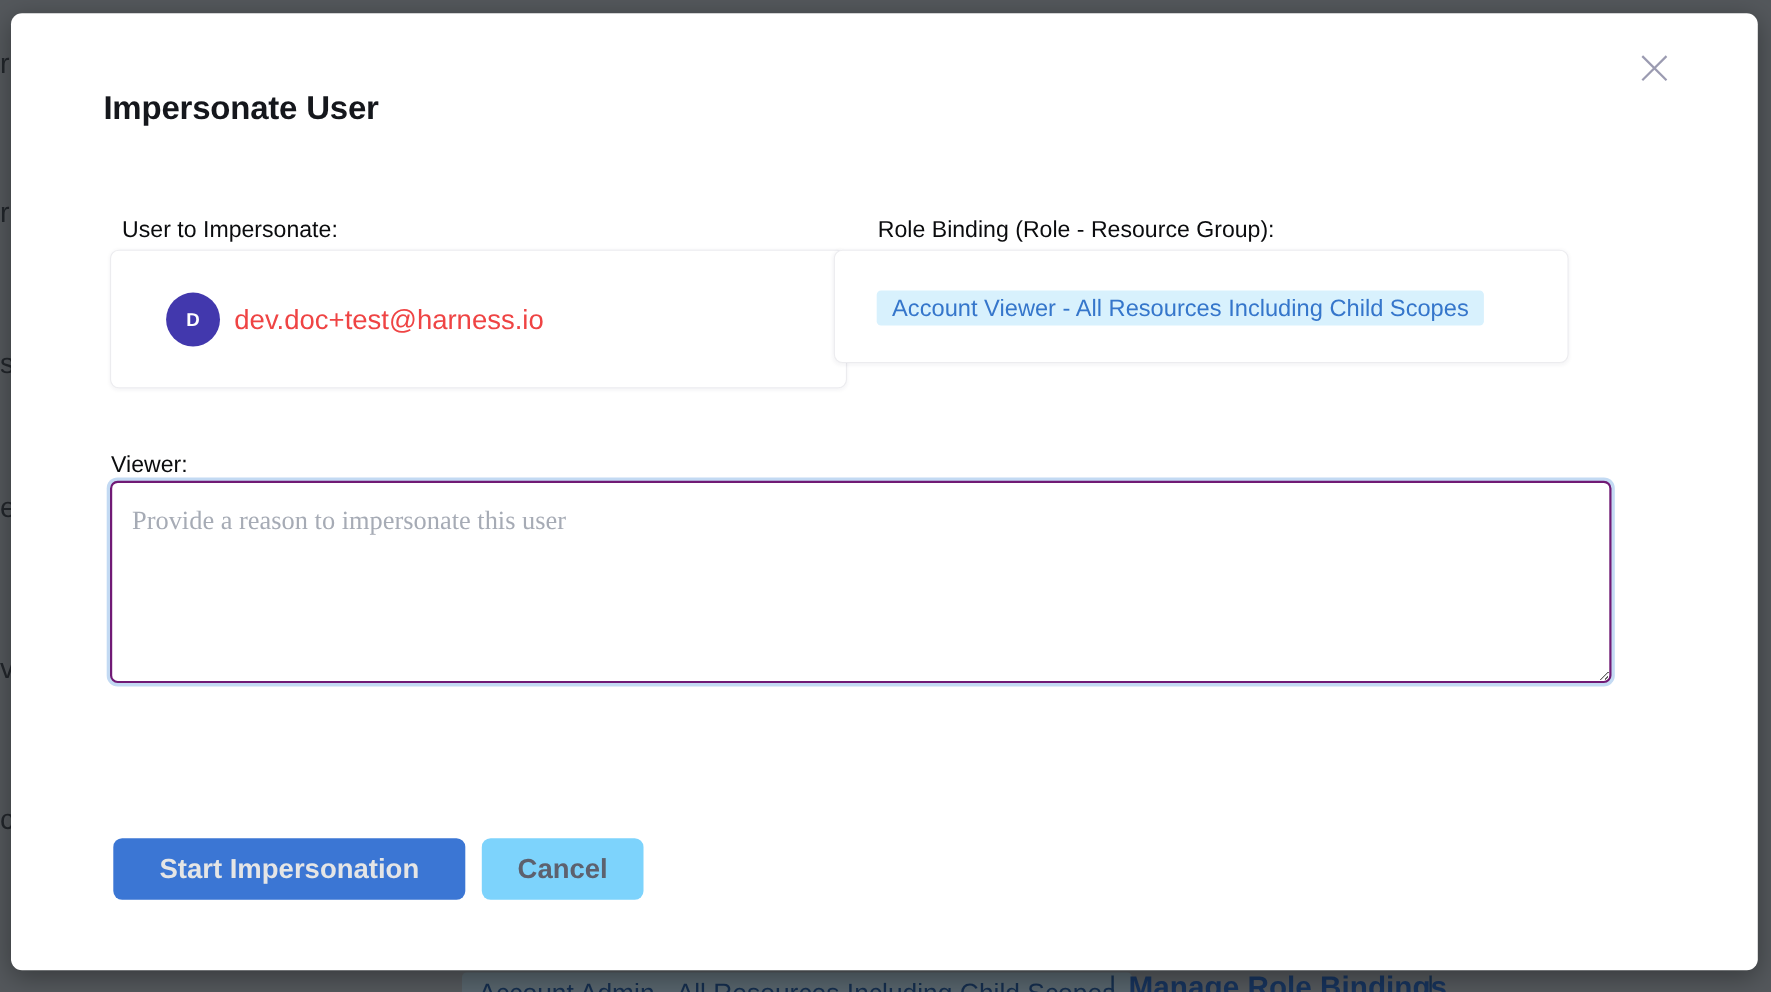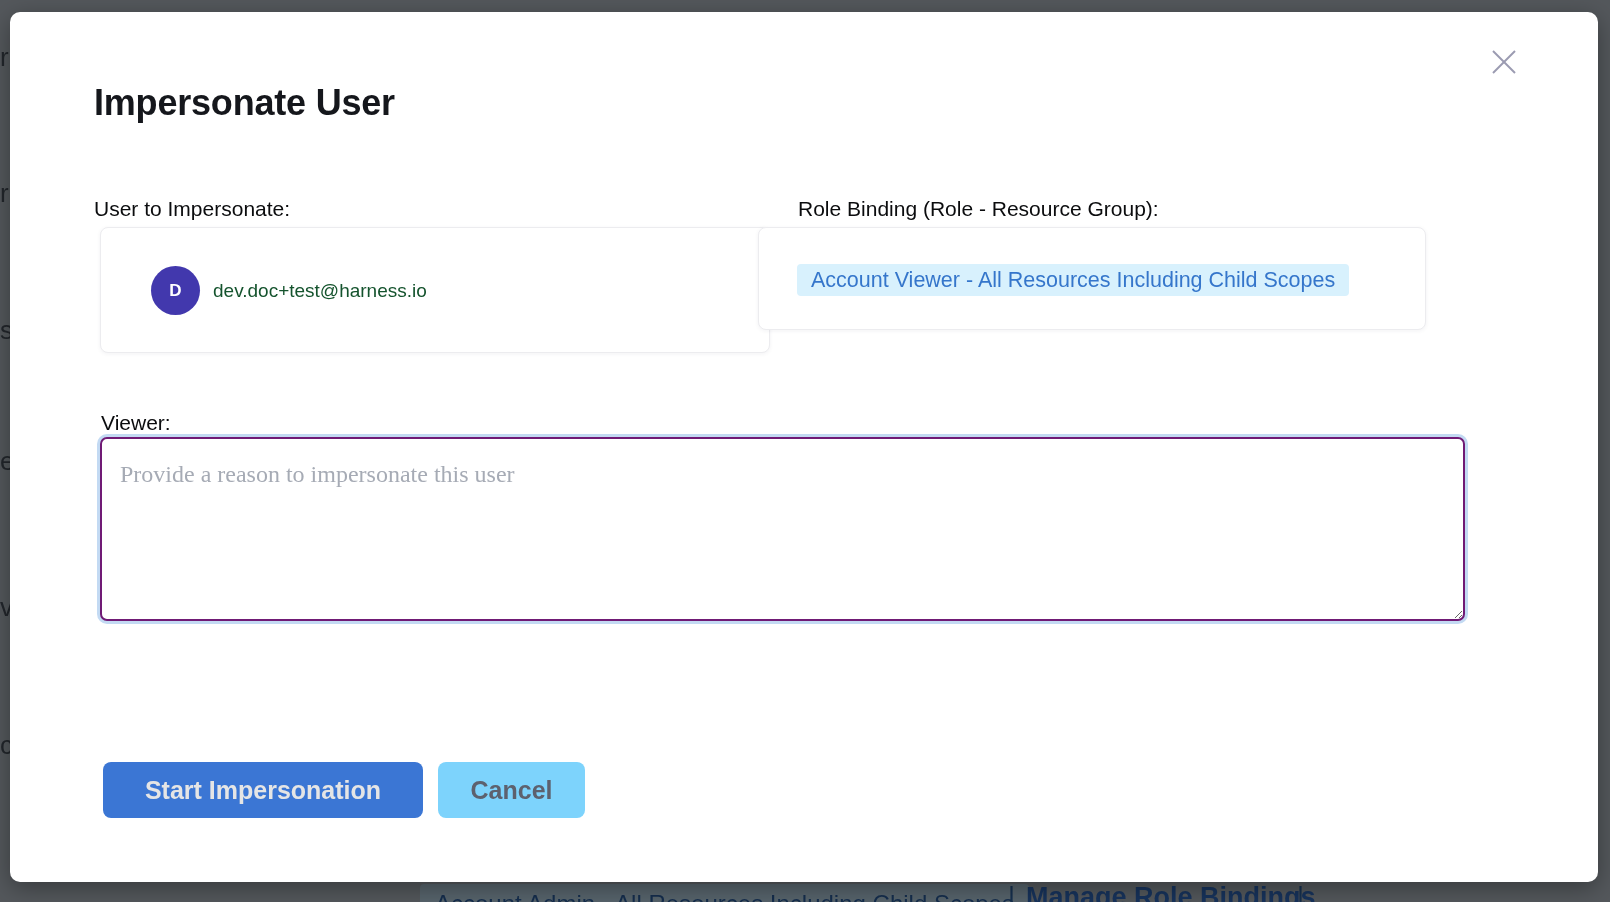--- a/index.html
+++ b/index.html
@@ -80,31 +80,31 @@
     height: 34px;
     cursor: pointer;
     display: flex;
     align-items: center;
     justify-content: center;
   }
   .modal-title {
     position: absolute;
     left: 84px;
     top: 70px;
-    font-size: 36px;
+    font-size: 30px;
     font-weight: 700;
     color: #15171c;
     letter-spacing: -0.2px;
   }
   .field-label {
     position: absolute;
     font-size: 21px;
     color: #0b0c0e;
   }
-  .label-user { left: 84px; top: 185px; }
+  .label-user { left: 101px; top: 185px; }
   .label-role { left: 788px; top: 185px; }
   .label-reason { left: 91px; top: 399px; }
 
   .card {
     position: absolute;
     top: 215px;
     background: #ffffff;
     border: 1px solid #ececef;
     border-radius: 8px;
     box-shadow: 0 1px 4px rgba(40,41,61,0.06);
@@ -127,22 +127,22 @@
     align-items: center;
     justify-content: center;
   }
   .user-email {
     position: absolute;
     left: 112px;
     top: 0;
     height: 126px;
     display: flex;
     align-items: center;
-    font-size: 19px;
-    color: #14532d;
+    font-size: 25px;
+    color: #ef4444;
     white-space: nowrap;
   }
   .role-tag {
     position: absolute;
     left: 38px;
     top: 36px;
     height: 32px;
     line-height: 32px;
     padding: 0 14px;
     background: #d8f1fd;

